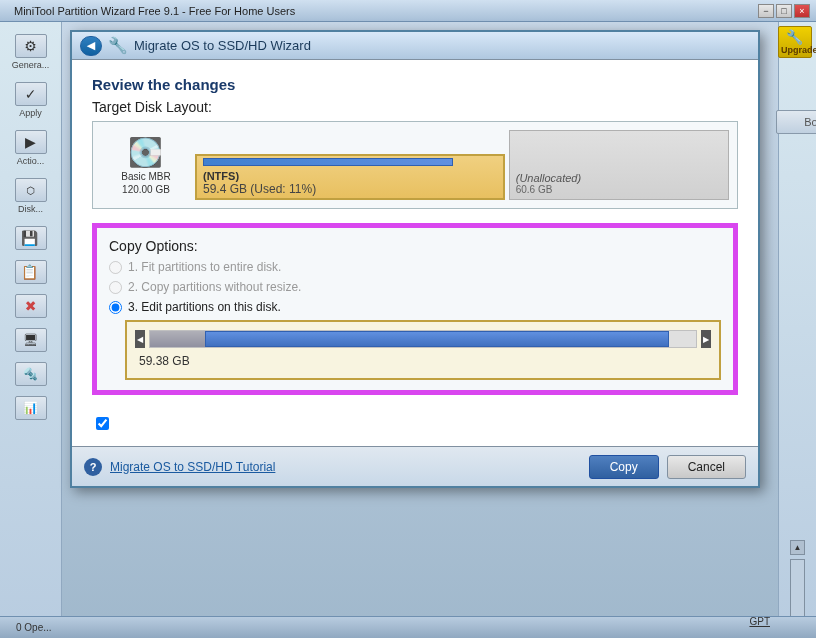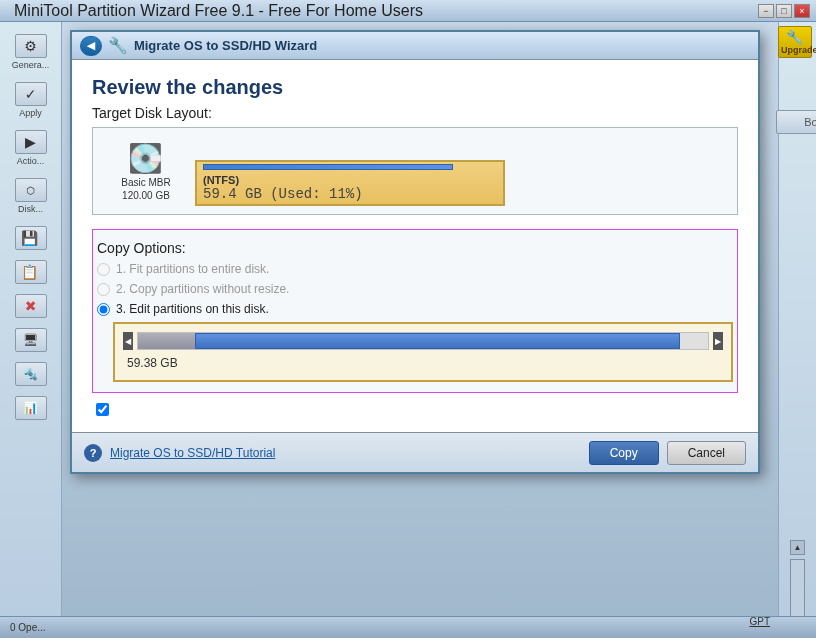--- a/index.html
+++ b/index.html
@@ -18,21 +18,21 @@
       position: absolute;
       top: 0; left: 0; right: 0;
       height: 22px;
       background: linear-gradient(to bottom, #d0e0f0, #a8c0d8);
       display: flex;
       align-items: center;
       padding: 0 6px;
       border-bottom: 1px solid #7090b0;
     }
     .title-bar-text {
-      font-size: 16px;
+      font-size: 11px;
       color: #222;
       flex: 1;
       padding-left: 8px;
     }
     .title-bar-buttons {
       display: flex;
       gap: 2px;
     }
     .tb-btn {
       width: 16px; height: 14px;
@@ -151,31 +151,31 @@
       display: flex; align-items: center; justify-content: center;
       color: white;
       font-size: 11px;
       cursor: pointer;
     }
     .dialog-icon {
       font-size: 16px;
     }
     .dialog-title-text {
       font-size: 13px;
-      font-weight: bold;
+      font-weight: normal;
       color: #1a3a5a;
     }
 
     
     .dialog-body {
       padding: 16px 20px;
       background: white;
     }
     .section-title {
-      font-size: 20px;
+      font-size: 15px;
       font-weight: bold;
       color: #1a3a6a;
       margin-bottom: 6px;
     }
     .section-desc {
       font-size: 12px;
       color: #333;
       margin-bottom: 14px;
     }
 
@@ -233,23 +233,22 @@
       border: 1px solid #3060b0;
       margin-bottom: 4px;
       width: 85%;
     }
     .partition-label {
       font-size: 11px;
       font-weight: bold;
       color: #333;
     }
     .partition-size {
-      font-size: 14px;
+      font-size: 12px;
       color: #444;
-      font-family: Liberation Mono, monospace;
     }
     .partition-unalloc {
       flex: 1;
       background: linear-gradient(to bottom, #e0e0e0, #d0d0d0);
       border: 1px solid #b0b0b0;
       display: flex;
       flex-direction: column;
       justify-content: flex-end;
       padding: 4px 6px;
     }
@@ -258,24 +257,24 @@
       color: #555;
       font-style: italic;
     }
     .partition-unalloc-size {
       font-size: 10px;
       color: #666;
     }
 
     
     .copy-options-box {
-      border: 1px solid #d946ef;
-      padding: 10px 4px;
+      border: 5px solid #d946ef;
+      padding: 10px 12px;
       background: #f5f8fa;
-      margin-bottom: 10px;
+      margin-bottom: 22px;
     }
     .copy-option {
       display: flex;
       align-items: center;
       gap: 6px;
       margin-bottom: 6px;
       font-size: 12px;
       color: #333;
     }
     .copy-option input[type="radio"] {
@@ -410,21 +409,21 @@
 
     
     .bottom-bar {
       position: absolute;
       bottom: 0; left: 0; right: 0;
       height: 22px;
       background: linear-gradient(to bottom, #b8cce0, #90a8c0);
       border-top: 1px solid #7090b0;
       display: flex;
       align-items: center;
-      padding: 0 10px;
+      padding: 0 16px;
       font-size: 10px;
       color: #333;
     }
 
     
     .gplus-btn {
       position: absolute;
       bottom: 4px; right: 4px;
       background: #dd4b39;
       color: white;
@@ -532,20 +531,24 @@
               <div class="disk-icon-img">💽</div>
               <div>Basic MBR</div>
               <div>120.00 GB</div>
             </div>
             <div class="disk-partitions">
               <div class="partition-ntfs">
                 <div class="partition-bar"></div>
                 <div class="partition-label">(NTFS)</div>
                 <div class="partition-size">59.4 GB (Used: 11%)</div>
               </div>
+              <div class="partition-unalloc">
+                <div class="partition-unalloc-label">(Unallocated)</div>
+                <div class="partition-unalloc-size">60.6 GB</div>
+              </div>
             </div>
           </div>
         </div>
 
         <div class="copy-options-box">
           <div class="sub-section-title">Copy Options:</div>
 
           <div class="copy-option disabled">
             <input type="radio" name="copy_opt" disabled="" style="">
             <span>1. Fit partitions to entire disk.</span>

